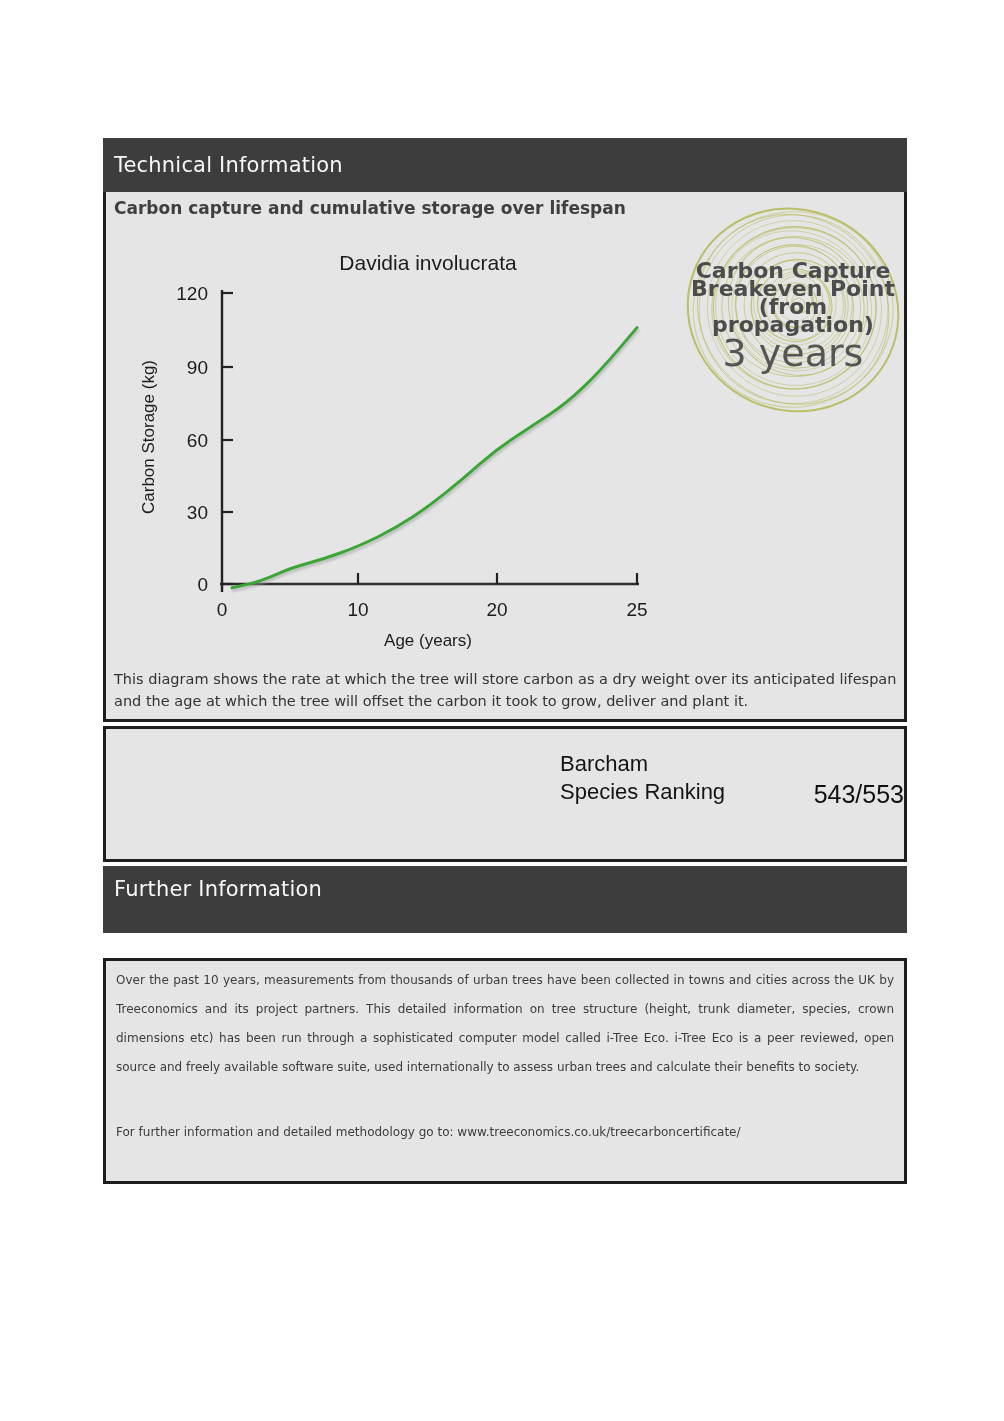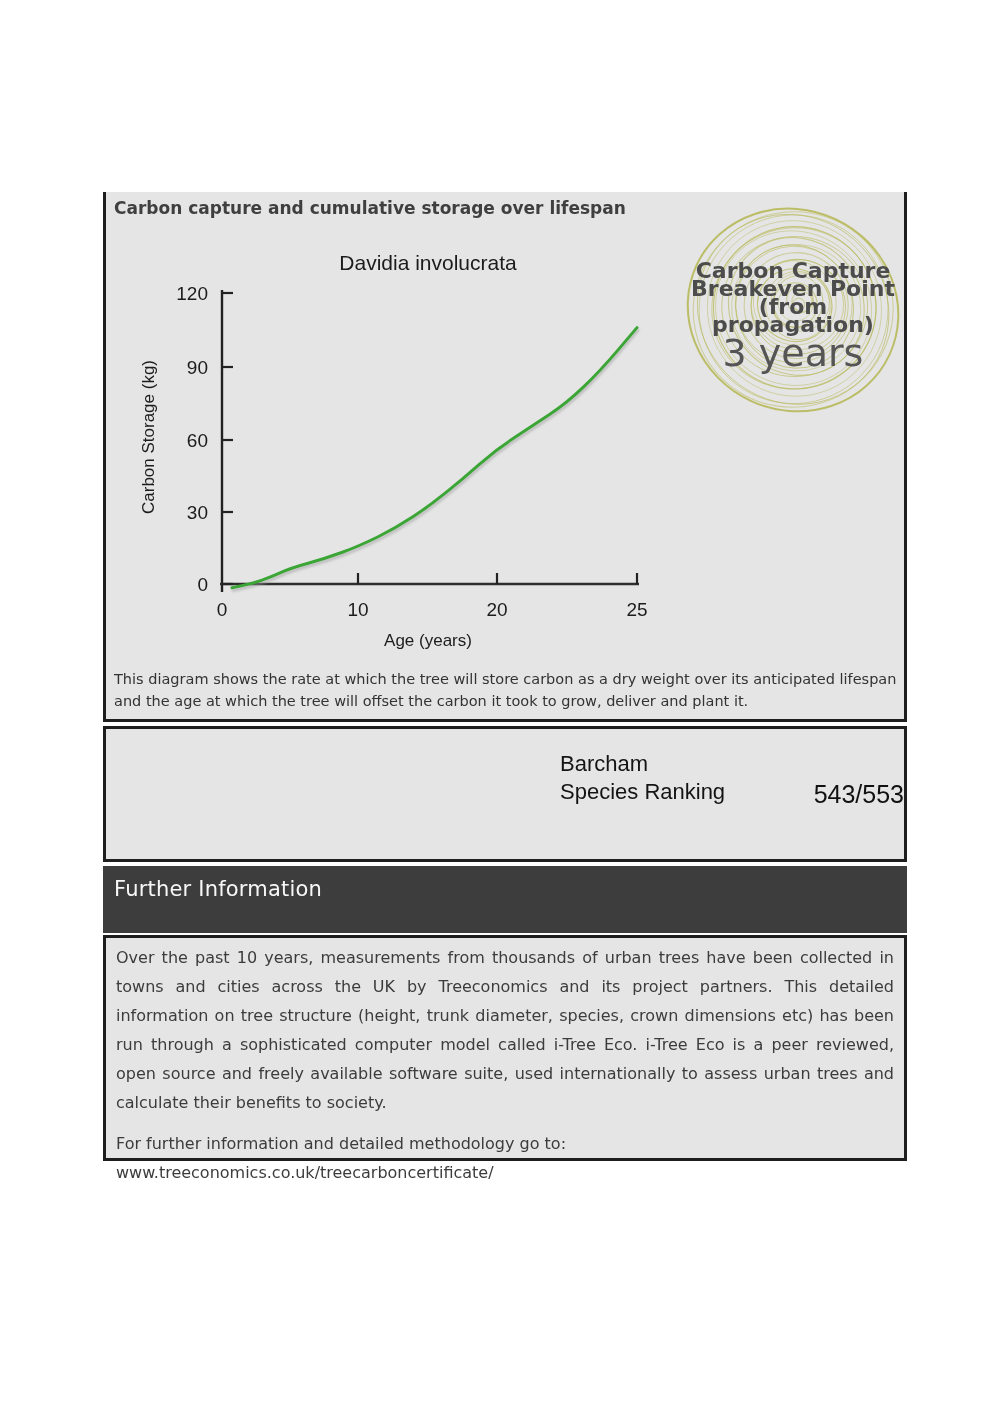--- a/index.html
+++ b/index.html
@@ -22,30 +22,31 @@
                  line-height:18px;color:#4c4c4c;}
   #badge-value{position:absolute;left:0;top:131px;width:220px;text-align:center;
                font-family:"DejaVu Sans",sans-serif;font-size:38px;color:#555;}
   #chart-desc{position:absolute;left:8px;top:477px;width:786px;font-family:"DejaVu Sans",sans-serif;
               font-size:14.5px;line-height:21.5px;color:#333;}
   #ranking-row{top:726px;height:136px;display:flex;flex-direction:column;}
   #rank-left{width:669px;border-right:3px solid #1e1e1e;position:relative;box-sizing:border-box;}
   #rank-label{position:absolute;left:454px;top:21px;font-size:22px;line-height:28px;color:#141414;}
   #rank-right{flex:1;display:flex;align-items:center;justify-content:flex-end;
               font-size:25px;color:#111;margin-left:36px;}
-  #body-box{top:935px;height:226px;padding:5px 10px;font-family:"DejaVu Sans",sans-serif;
-            font-size:16px;line-height:29px;color:#3c3c3c;text-align:justify;}
+  #body-box{top:958px;height:226px;padding:5px 10px;font-family:"DejaVu Sans",sans-serif;
+            font-size:12px;line-height:29px;color:#3c3c3c;text-align:justify;}
   #body-box p{margin:0;}
-  #body-box p + p{margin-top:12px;text-align:left;}
+  #body-box p + p{margin-top:36px;text-align:left;}
 </style>
 </head>
 <body>
 
 <div id="page">
 
+  <div class="band" id="tech-header">Technical Information</div>
 
   <div class="boxed" id="tech-box">
     <div id="subtitle">Carbon capture and cumulative storage over lifespan</div>
 
     <svg id="chart" width="550" height="418" viewBox="0 0 550 418">
       <defs>
         <filter id="curveShadow" x="-20%" y="-20%" width="140%" height="140%">
           <feDropShadow dx="1" dy="2.5" stdDeviation="1.2" flood-color="#9a9a9a" flood-opacity="0.55"></feDropShadow>
         </filter>
       </defs>

